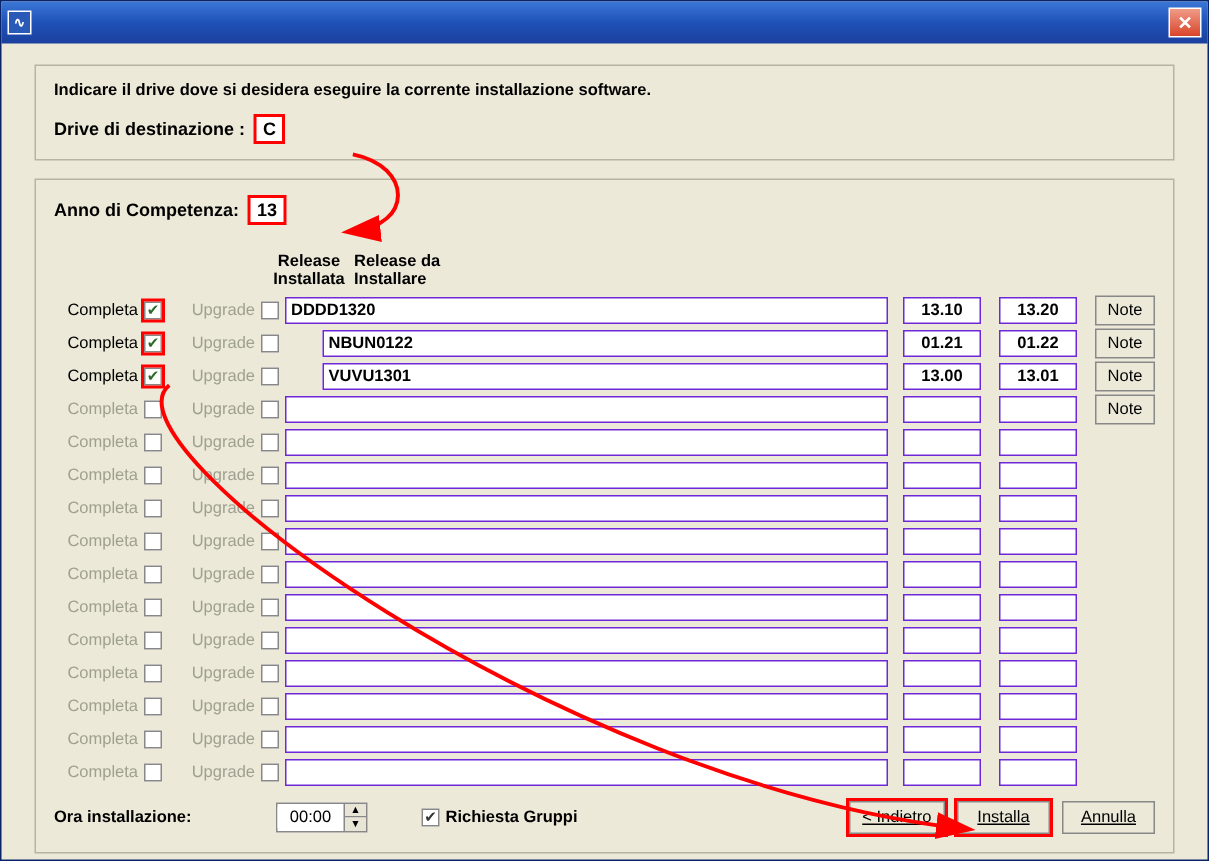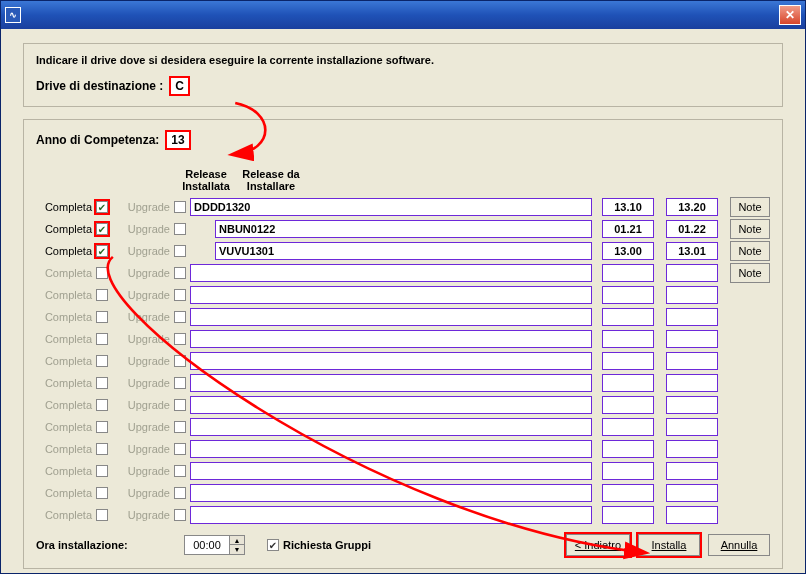--- a/index.html
+++ b/index.html
@@ -83,21 +83,21 @@
     display:flex;
     align-items:flex-end;
     margin-top:18px;
     font-weight:bold;
     font-size:11px;
   }
   .col-completa { width:70px; }
   .col-upgrade { width:70px; }
   .col-desc { flex:1; padding-left:4px;}
   .col-rel { width:60px; text-align:center;}
-  .col-relda { width:70px; text-align:center;}
+  .col-relda { width:70px; }
   .col-note { width:48px; }
   .table-rows { margin-top:4px;}
   .trow {
     display:flex;
     align-items:center;
     height:22px;
   }
   .trow.disabled .label { color:#a0a090;}
   .trow .label { width:58px; text-align:right; padding-right:2px;}
   .cb {
@@ -141,21 +141,21 @@
     border:none;outline:none;width:44px;text-align:center;
     font-family:inherit;font-size:11px;background:#fff;
   }
   .spin { display:flex;flex-direction:column;border-left:1px solid #888;}
   .spin div{
     width:14px;height:9px;border-bottom:1px solid #888;
     display:flex;align-items:center;justify-content:center;
     font-size:7px;background:#e8e4d6;cursor:pointer;
   }
   .spin div:last-child{border-bottom:none;}
-  .checkbox-row { display:flex; align-items:center; gap:4px; margin-left:14px;}
+  .checkbox-row { display:flex; align-items:center; gap:4px; margin-left:28px;}
   .checkbox-row .cb2 {
     width:12px;height:12px;border:1px solid #888;background:#fff;
     display:flex;align-items:center;justify-content:center;font-size:10px;color:#333;
   }
   .checkbox-row .cb2.checked::after{content:"✔";}
   .btn {
     height:22px;min-width:62px;padding:0 8px;
     border:1px solid #888;background:#ece9d8;
     display:flex;align-items:center;justify-content:center;
     cursor:pointer;font-size:11px;

